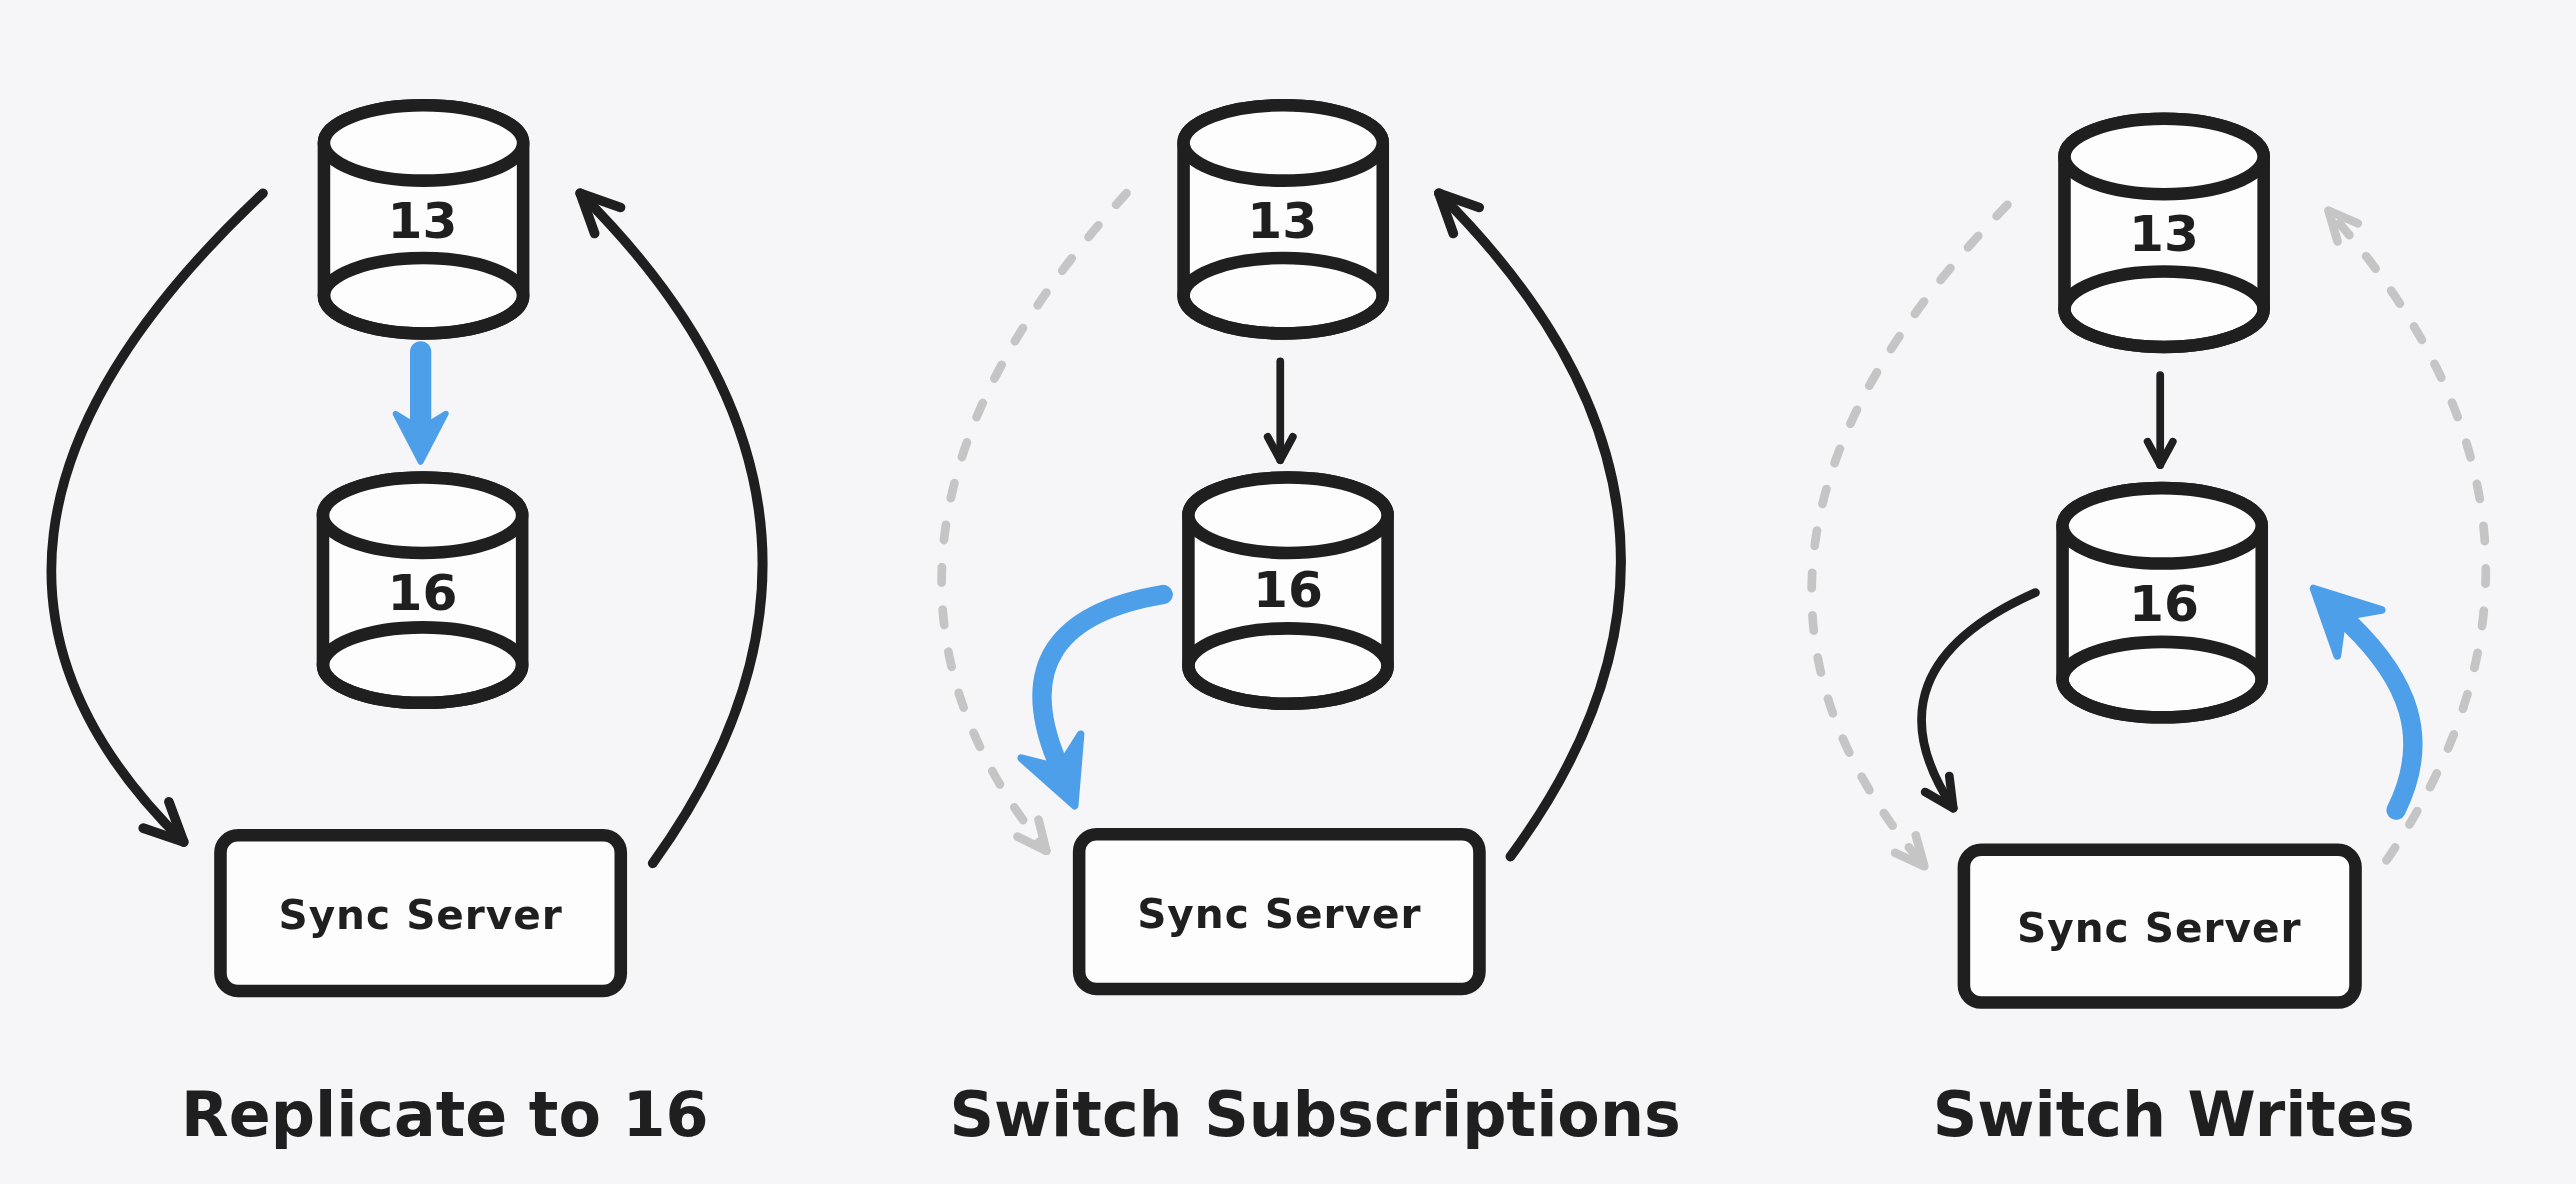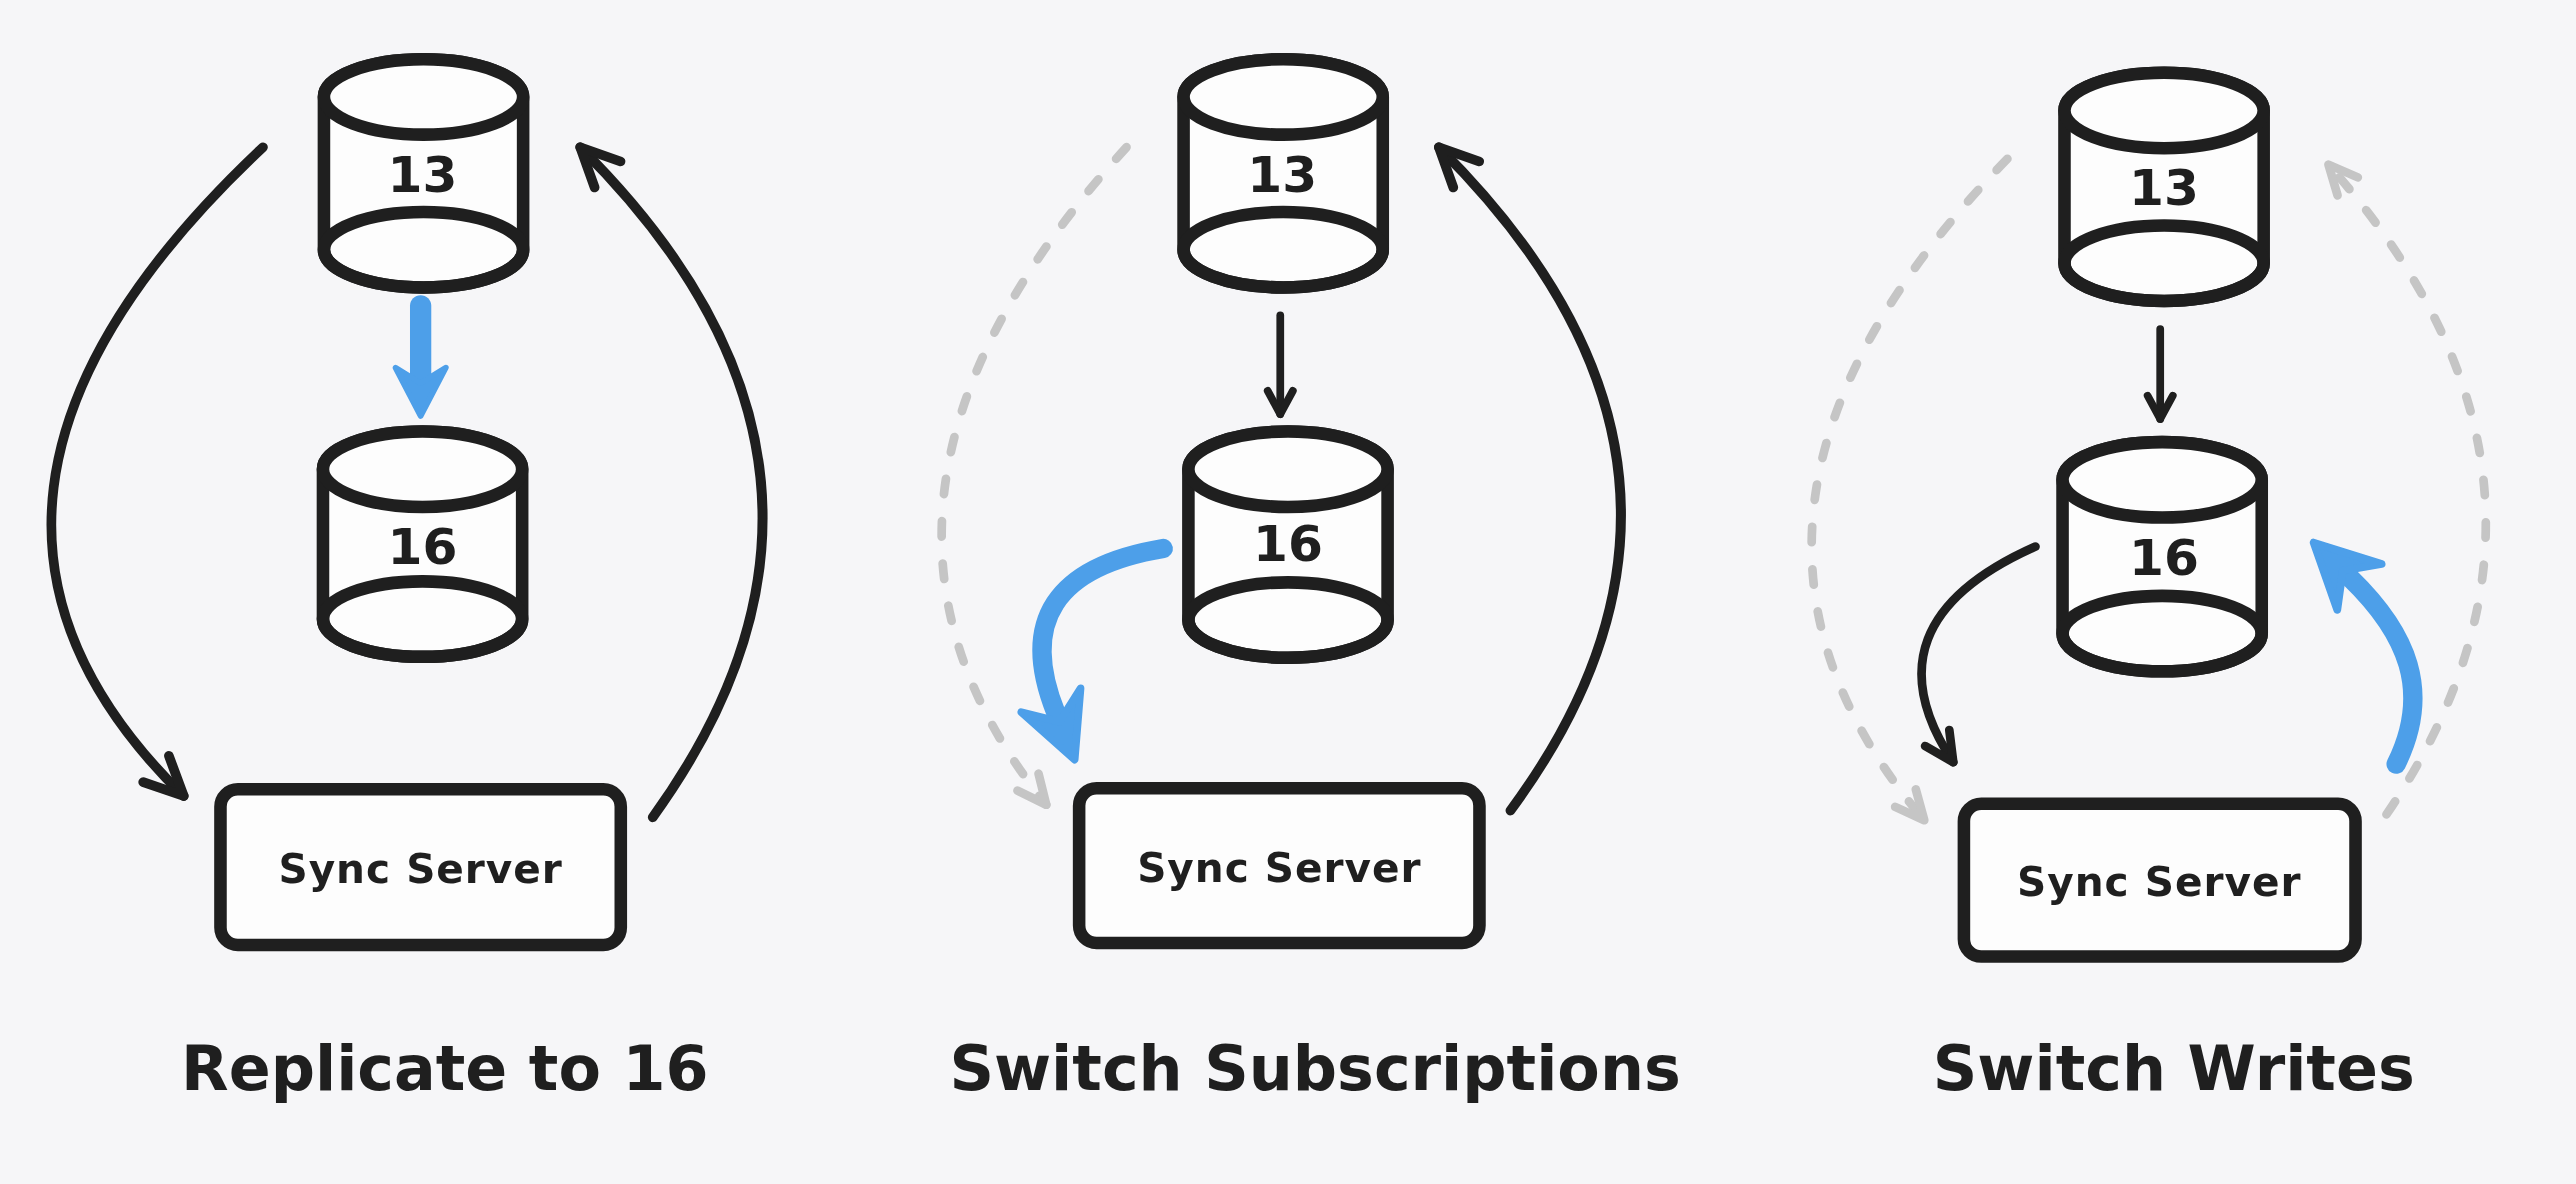--- a/index.html
+++ b/index.html
@@ -1,19 +1,19 @@
 <!DOCTYPE html>
 <html style="--bg: #f6f6f8; --ink: #1f1f1f; --accent: #4d9fe9; --muted: #c5c5c5; --fill: #fdfdfd;"><head>
 <meta charset="utf-8">
 <style>
   :root{
     --bg:#f6f6f8; --ink:#1f1f1f; --accent:#4d9fe9; --muted:#c5c5c5; --fill:#fdfdfd;
   }
   html,body{margin:0;padding:0;background:var(--bg);}
-  .stage{width:2576px;height:1116px;position:relative;background:var(--bg);overflow:hidden;}
+  .stage{width:2576px;height:1116px;position:relative;background:var(--bg);overflow:hidden;margin-top:46px;}
   svg{display:block;}
   .s-ink{stroke:var(--ink);fill:none;stroke-linecap:round;stroke-linejoin:round;}
   .s-muted{stroke:var(--muted);fill:none;stroke-linecap:round;stroke-linejoin:round;}
   .s-accent{stroke:var(--accent);fill:none;stroke-linecap:round;stroke-linejoin:round;}
   .dash{stroke-dasharray:16 28;}
   .shape{fill:var(--fill);stroke:var(--ink);stroke-width:13;stroke-linejoin:round;}
   .shape-open{fill:none;stroke:var(--ink);stroke-width:13;}
   .mk-ink{stroke:var(--ink);fill:none;stroke-linecap:round;stroke-linejoin:round;}
   .mk-muted{stroke:var(--muted);fill:none;stroke-linecap:round;stroke-linejoin:round;}
   .mk-accent{fill:var(--accent);stroke:var(--accent);stroke-linejoin:round;}

